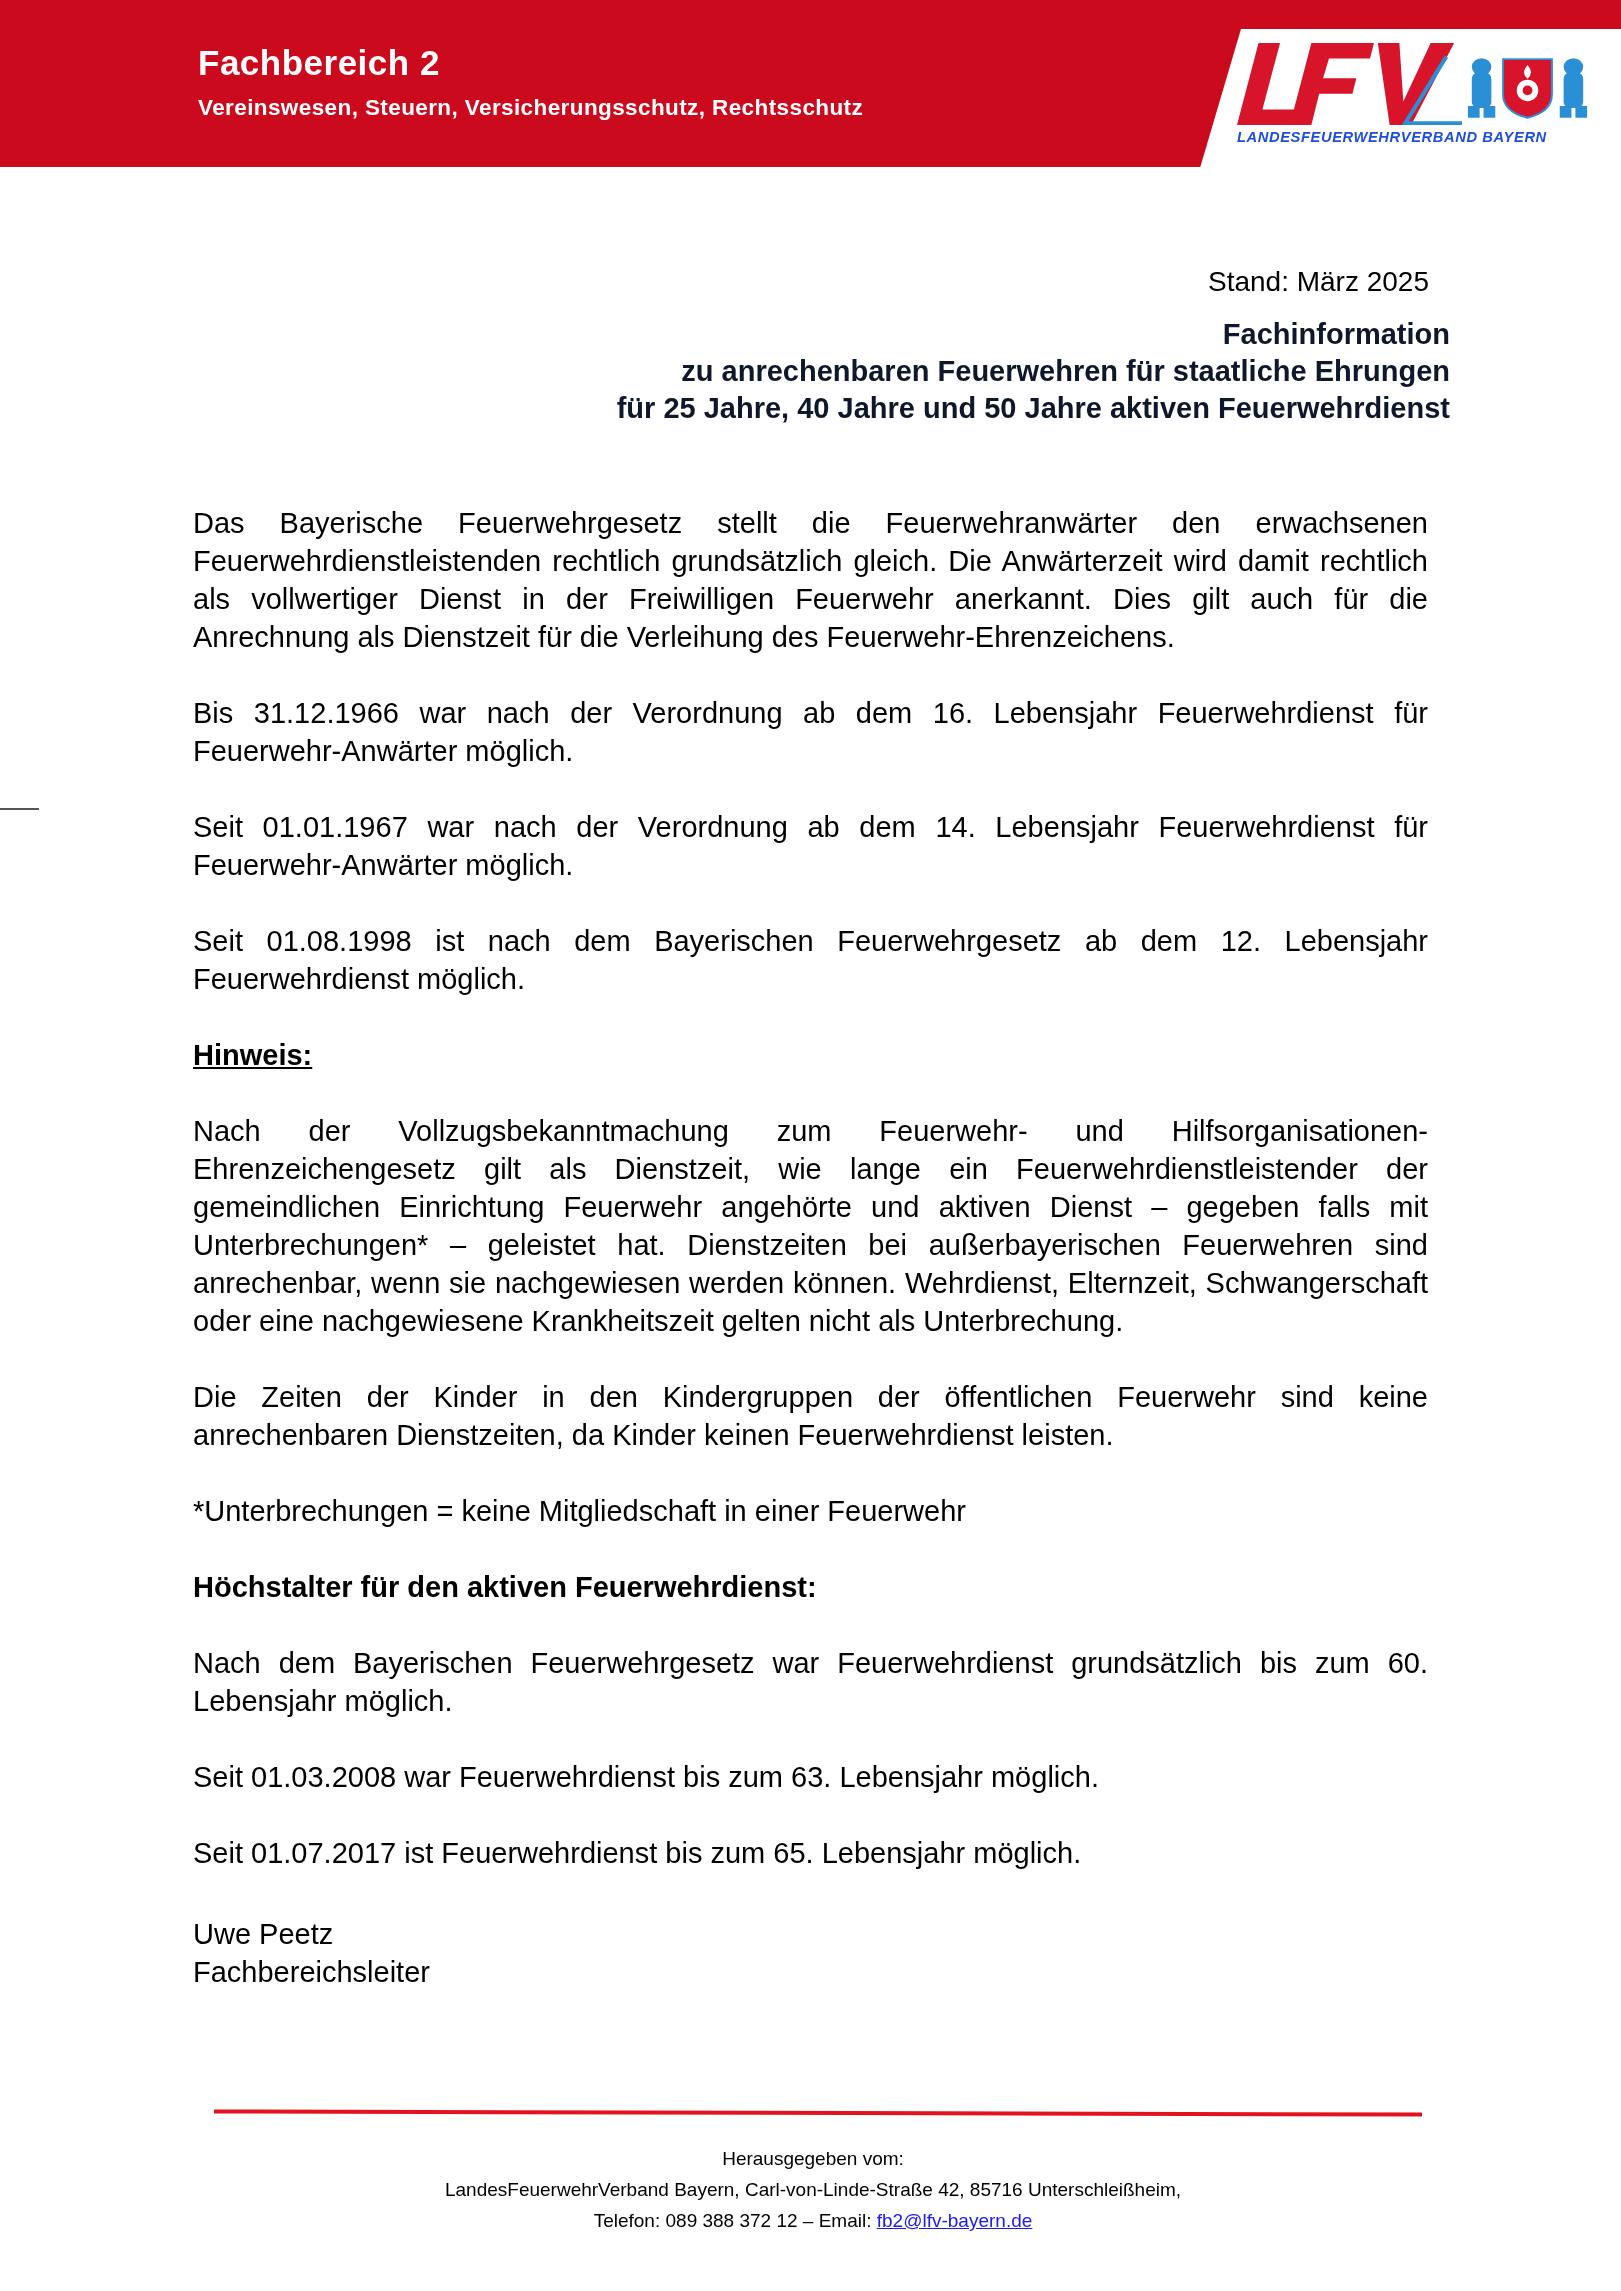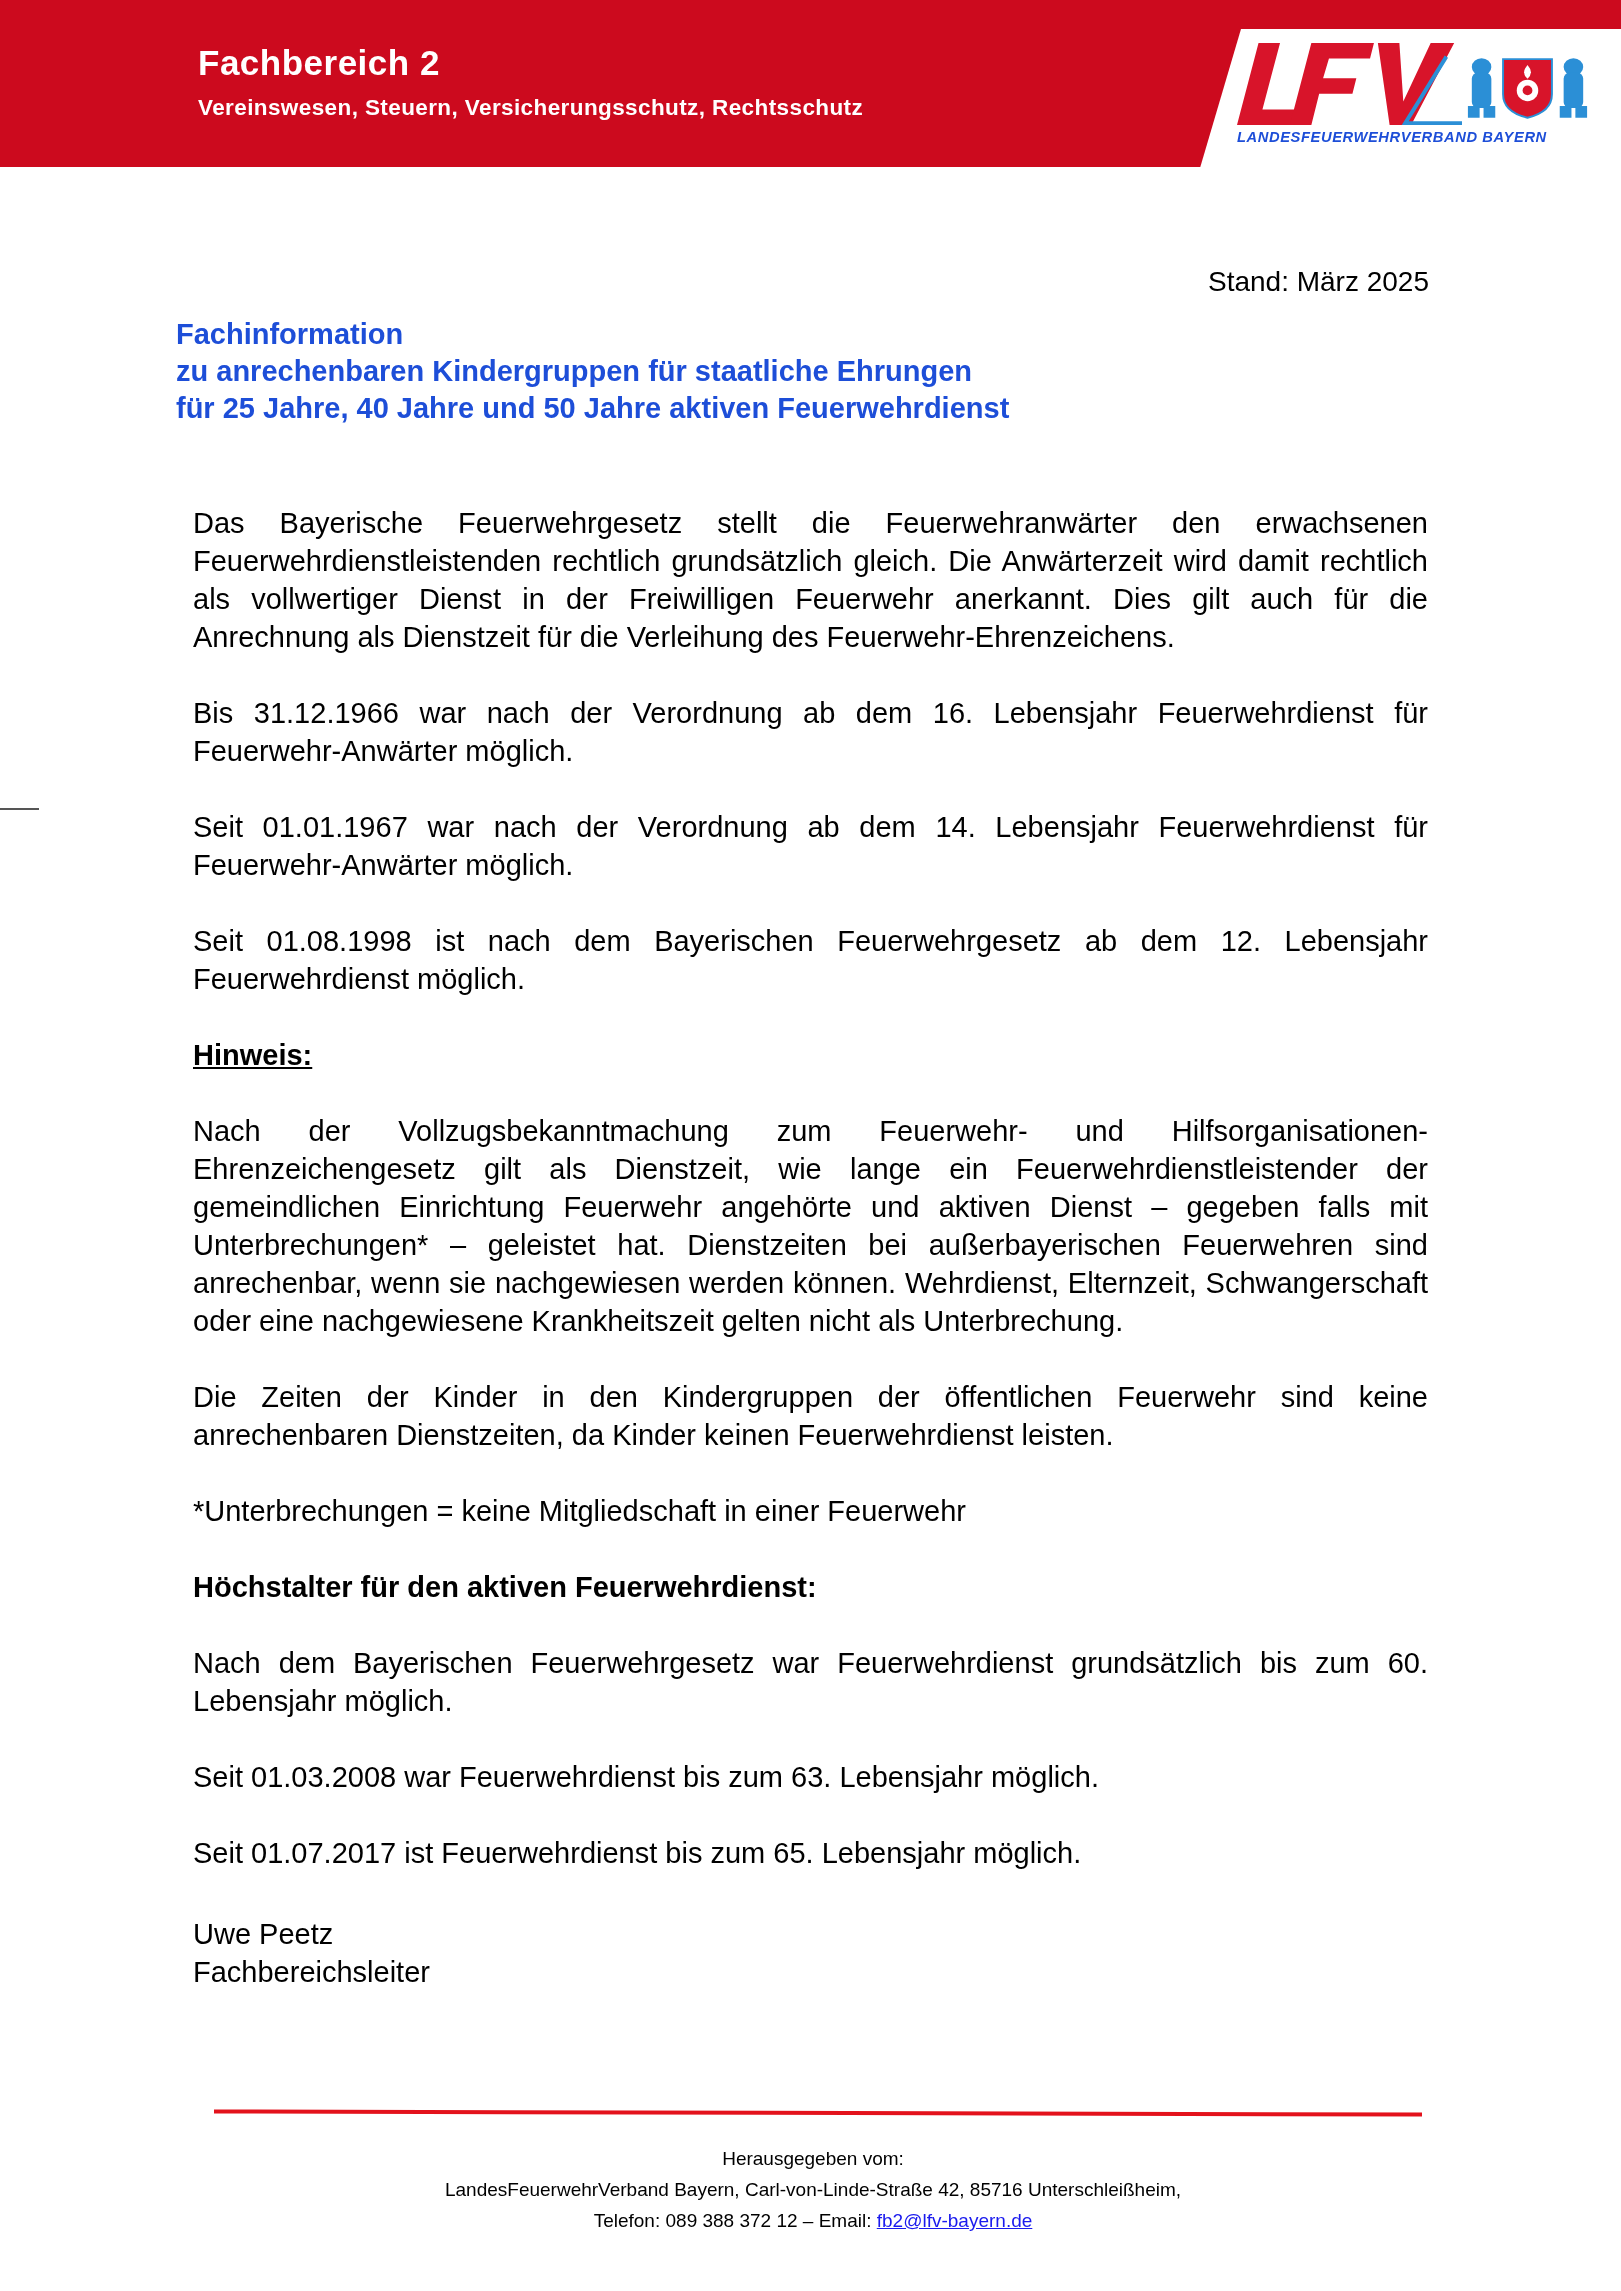--- a/index.html
+++ b/index.html
@@ -29,22 +29,22 @@
   }
   .logo-crest { position: absolute; left: 1464px; top: 51px; width: 127px; height: 69px; }
   .logo-caption {
     position: absolute; left: 1237px; top: 129px; width: 353px;
     font-weight: bold; font-style: italic; font-size: 14.7px; letter-spacing: 0.6px; color: #1d4ed8;
   }
   .side-mark { position: absolute; left: 0; top: 808px; width: 39px; height: 2px; background: #555; }
 
   .stand { position: absolute; right: 192px; top: 266px; font-size: 28px; }
   .title-block {
-    position: absolute; left: 176px; top: 316px; width: 1274px; text-align: left;
-    color: #1d4ed8; font-weight: bold; font-size: 29px; line-height: 37px;
+    position: absolute; left: 176px; top: 316px; width: 1274px; text-align: right;
+    color: #0f172a; font-weight: bold; font-size: 29px; line-height: 37px;
   }
   .content {
     position: absolute; left: 193px; top: 504px; width: 1235px;
     font-size: 29px; line-height: 38px;
   }
   .content p { margin: 0 0 38px 0; text-align: justify; }
   .content p.left { text-align: left; }
   .content .heading-u { font-weight: bold; text-decoration: underline; }
   .content .heading-b { font-weight: bold; }
   .signature { position: absolute; left: 193px; top: 1915px; font-size: 29px; line-height: 38px; }
@@ -92,21 +92,21 @@
   <path d="M65 14 Q58 22 65 28 Q72 22 65 14 Z" fill="#fff"></path>
 </svg>
 <div class="logo-caption">LANDESFEUERWEHRVERBAND BAYERN</div>
 
 <div class="side-mark"></div>
 
 <div class="stand">Stand: März 2025</div>
 
 <div class="title-block">
   <div>Fachinformation</div>
-  <div>zu anrechenbaren Kindergruppen für staatliche Ehrungen</div>
+  <div>zu anrechenbaren Feuerwehren für staatliche Ehrungen</div>
   <div>für 25 Jahre, 40 Jahre und 50 Jahre aktiven Feuerwehrdienst</div>
 </div>
 
 <div class="content">
   <p>Das Bayerische Feuerwehrgesetz stellt die Feuerwehranwärter den erwachsenen Feuerwehrdienstleistenden rechtlich grundsätzlich gleich. Die Anwärterzeit wird damit rechtlich als vollwertiger Dienst in der Freiwilligen Feuerwehr anerkannt. Dies gilt auch für die Anrechnung als Dienstzeit für die Verleihung des Feuerwehr-Ehrenzeichens.</p>
   <p>Bis 31.12.1966 war nach der Verordnung ab dem 16. Lebensjahr Feuerwehrdienst für Feuerwehr-Anwärter möglich.</p>
   <p>Seit 01.01.1967 war nach der Verordnung ab dem 14. Lebensjahr Feuerwehrdienst für Feuerwehr-Anwärter möglich.</p>
   <p>Seit 01.08.1998 ist nach dem Bayerischen Feuerwehrgesetz ab dem 12. Lebensjahr Feuerwehrdienst möglich.</p>
   <p class="left"><span class="heading-u">Hinweis:</span></p>
   <p>Nach der Vollzugsbekanntmachung zum Feuerwehr- und Hilfsorganisationen-Ehrenzeichengesetz gilt als Dienstzeit, wie lange ein Feuerwehrdienstleistender der gemeindlichen Einrichtung Feuerwehr angehörte und aktiven Dienst – gegeben falls mit Unterbrechungen* – geleistet hat. Dienstzeiten bei außerbayerischen Feuerwehren sind anrechenbar, wenn sie nachgewiesen werden können. Wehrdienst, Elternzeit, Schwangerschaft oder eine nachgewiesene Krankheitszeit gelten nicht als Unterbrechung.</p>

